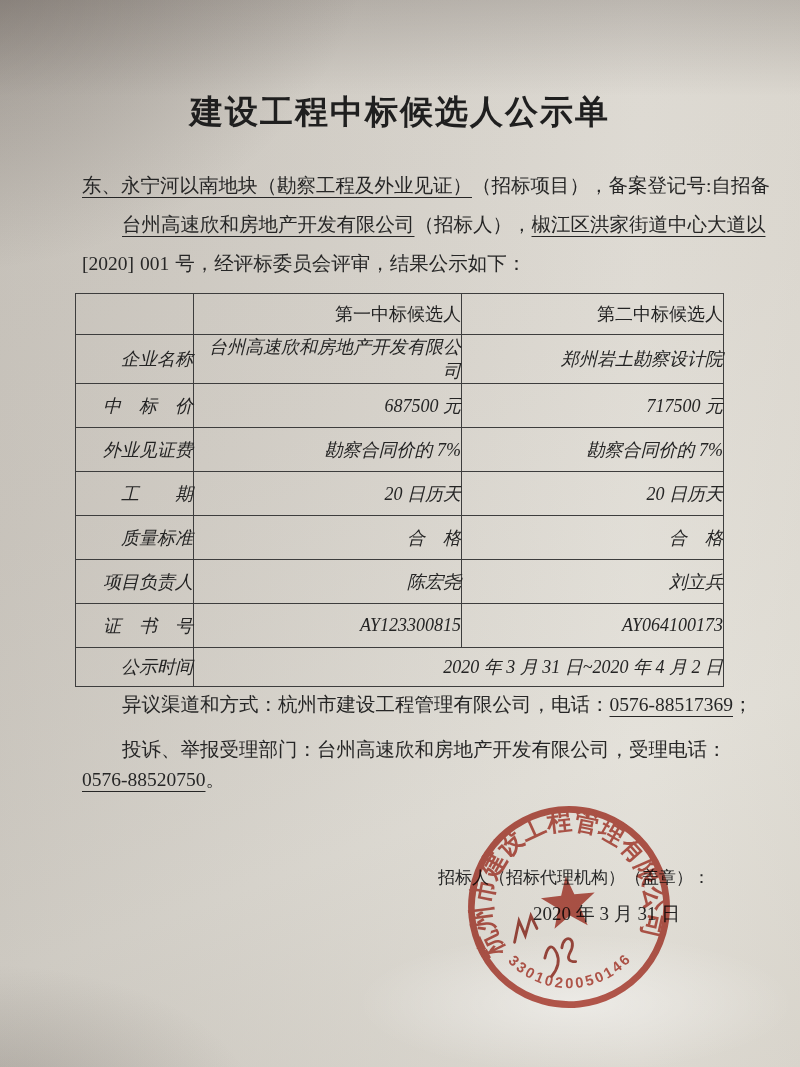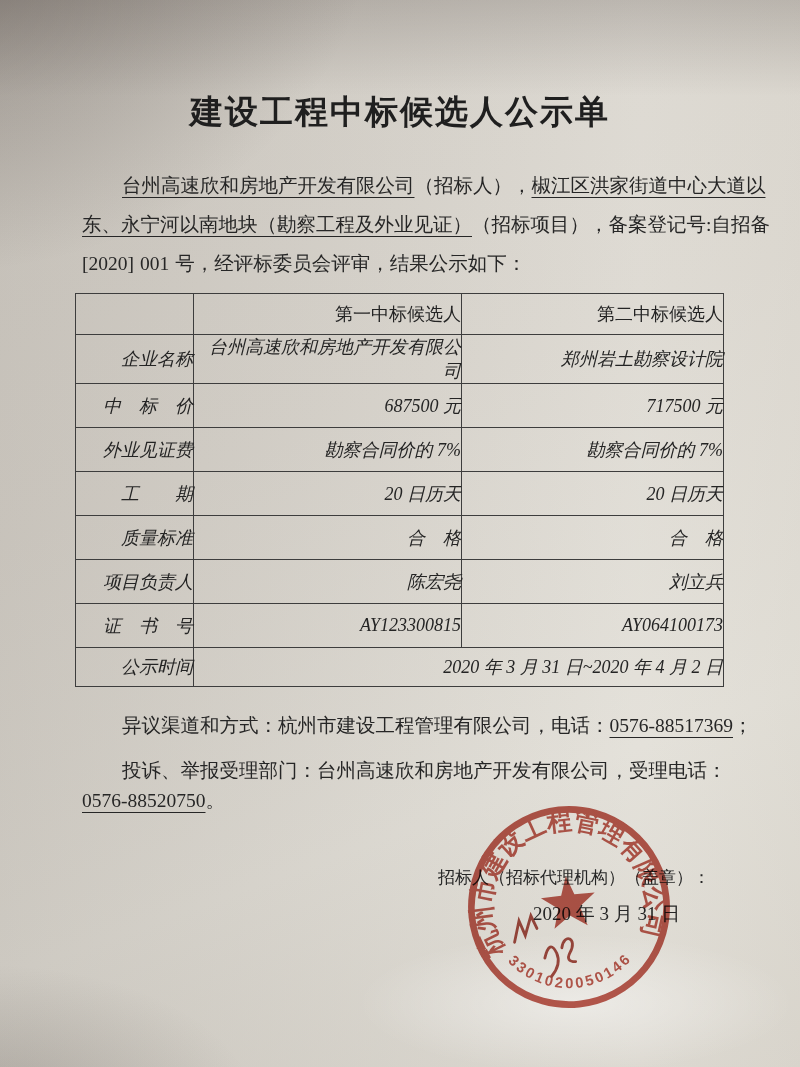--- a/index.html
+++ b/index.html
@@ -36,45 +36,45 @@
   }
   table.bid th,table.bid td{
     border:1.6px solid #3d3d3d;text-align:right;vertical-align:middle;
     font-weight:normal;font-size:18px;padding:0;color:#242424;
   }
   table.bid thead th{height:40px;}
   table.bid tbody td{height:43px;font-style:italic;}
   table.bid tr.last td{height:38px;}
   td.lbl{font-size:18.5px;}
 
-  .notes{position:absolute;left:82px;top:690px;width:680px;font-size:19.5px;margin-top:21px;}
+  .notes{position:absolute;left:82px;top:690px;width:680px;font-size:19.5px;}
   .notes .nline{white-space:nowrap;line-height:30px;}
   .notes .gap{margin-top:15px;}
   .sig-caption{position:absolute;left:438px;top:866px;font-size:17px;white-space:nowrap;}
   .sig-date{position:absolute;left:488px;top:901px;font-size:19px;white-space:nowrap;margin-left:45px;}
 
   .stamp{
     position:absolute;left:460px;top:798px;width:218px;height:218px;
     transform:rotate(-6deg);
     mix-blend-mode:multiply;opacity:.88;
   }
 </style>
 </head>
 <body>
 
 <div class="paper">
 
   <h1 class="title">建设工程中标候选人公示单</h1>
 
   <div class="intro">
+    <div class="line">
+      <span class="u">东、永宁河以南地块（勘察工程及外业见证）</span><span>（招标项目），备案登记号:自招备</span>
+    </div>
     <div class="line indent">
       <span class="u">台州高速欣和房地产开发有限公司</span><span>（招标人），</span><span class="u">椒江区洪家街道中心大道以</span>
-    </div>
-    <div class="line">
-      <span class="u">东、永宁河以南地块（勘察工程及外业见证）</span><span>（招标项目），备案登记号:自招备</span>
     </div>
     <div class="line">
       <span>[2020]</span><span class="u-num">001</span><span>号，经评标委员会评审，结果公示如下：</span>
     </div>
   </div>
 
   <table class="bid">
     <colgroup>
         <col style="width:118px">
         <col style="width:268px">

